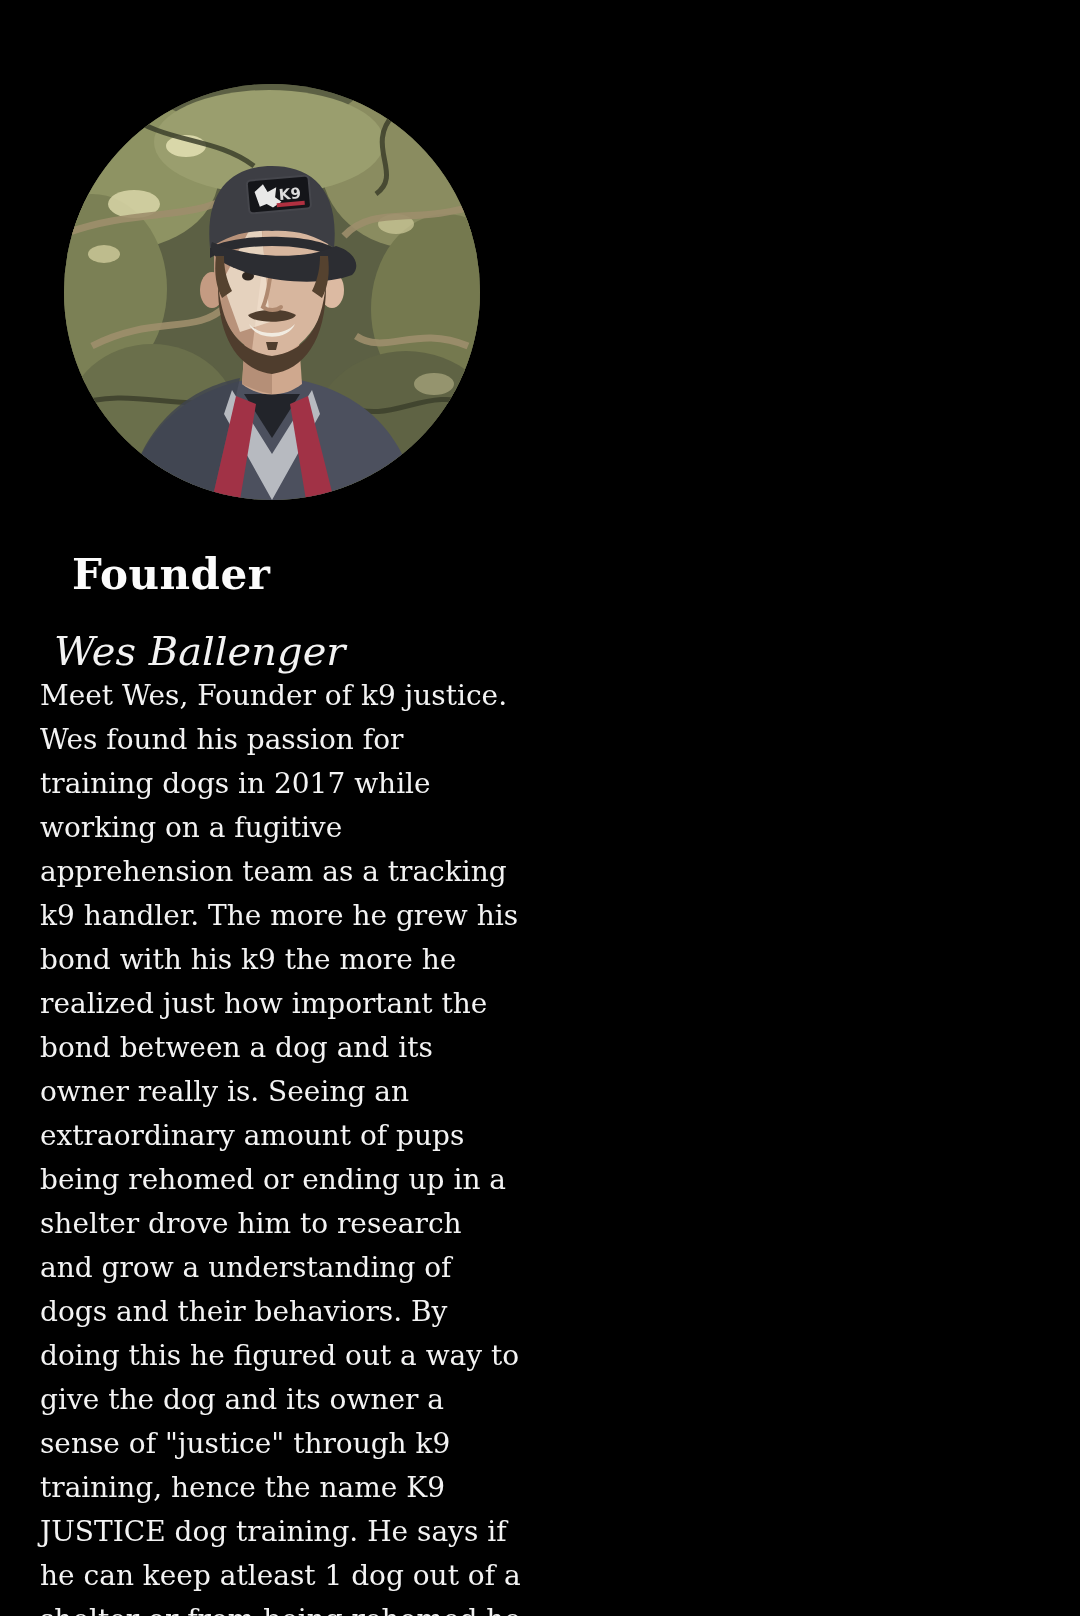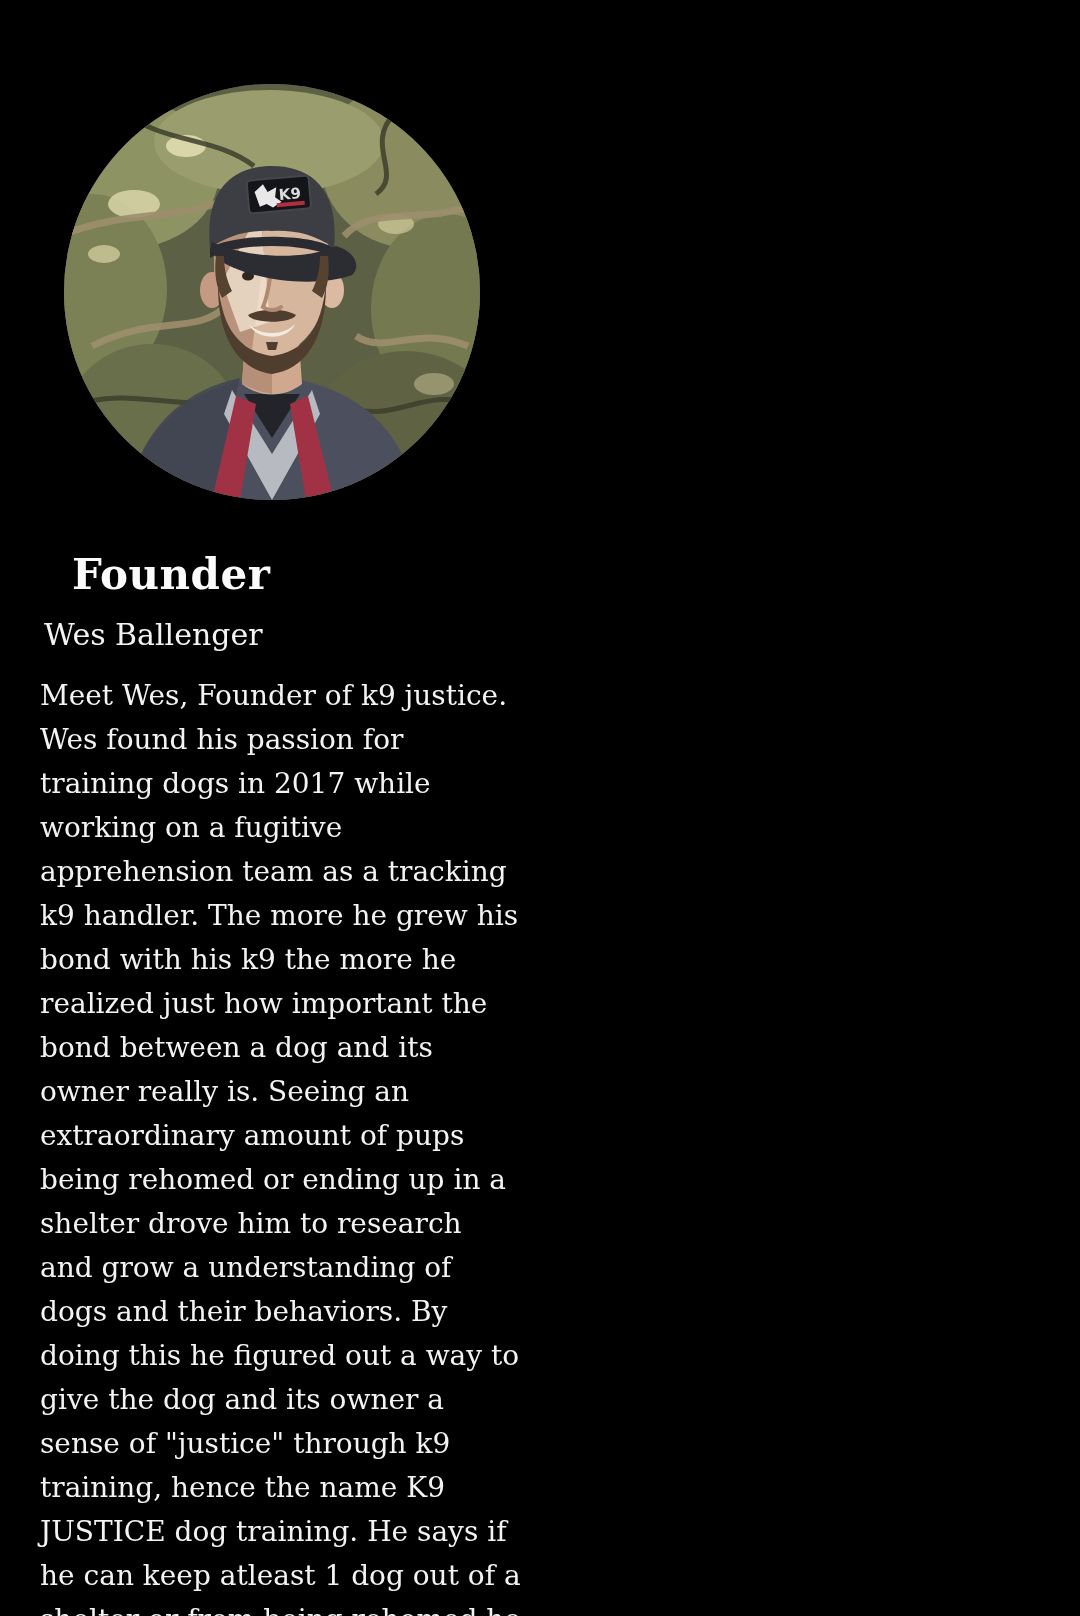--- a/index.html
+++ b/index.html
@@ -31,25 +31,26 @@
     font-size: 42px;
     line-height: 1.2;
     font-weight: 700;
     letter-spacing: 0.5px;
     color: #fbfbfb;
   }
   .name {
     position: absolute;
     left: 40px;
     top: 613px;
-    margin: 4px;
-    font-size: 30px;
+    margin: 14px;
+    font-size: 40px;
     line-height: 1.2;
     font-weight: 400;
     color: #f3f3f3;
+    font-style: italic;
   }
   .bio {
     position: absolute;
     left: 40px;
     top: 674px;
     width: 482px;
     margin: 0;
     font-size: 28px;
     line-height: 44px;
     font-weight: 400;

